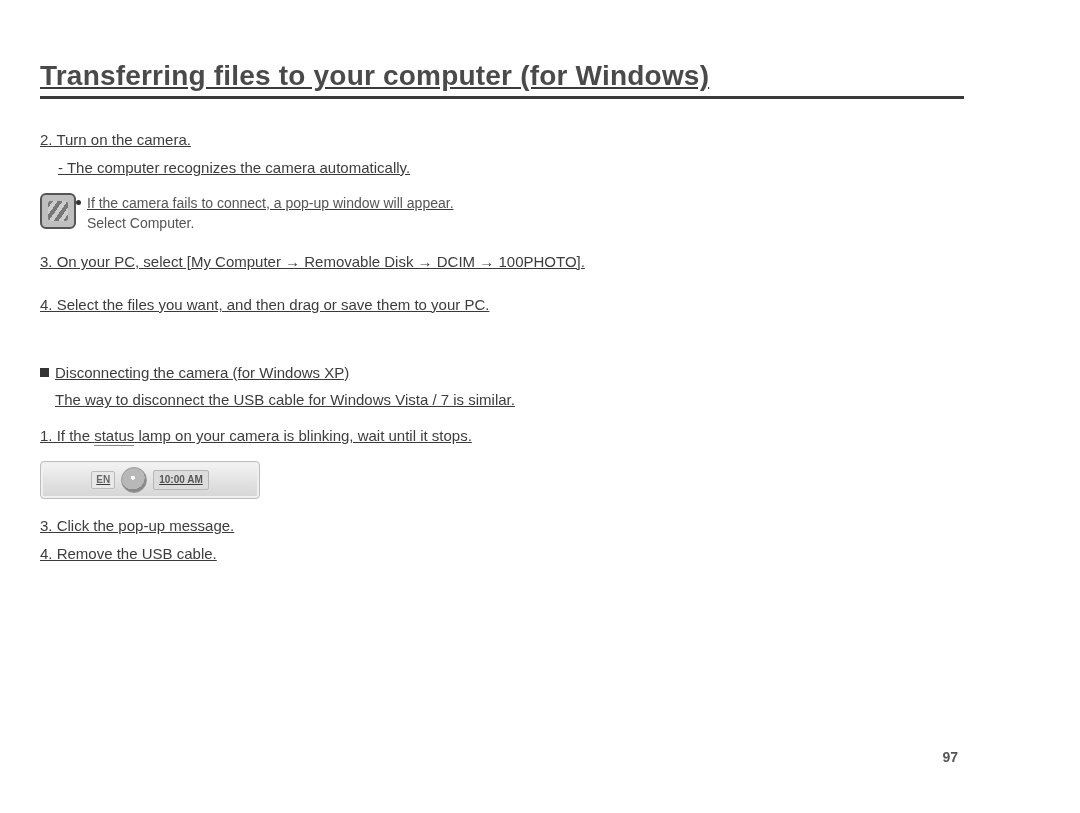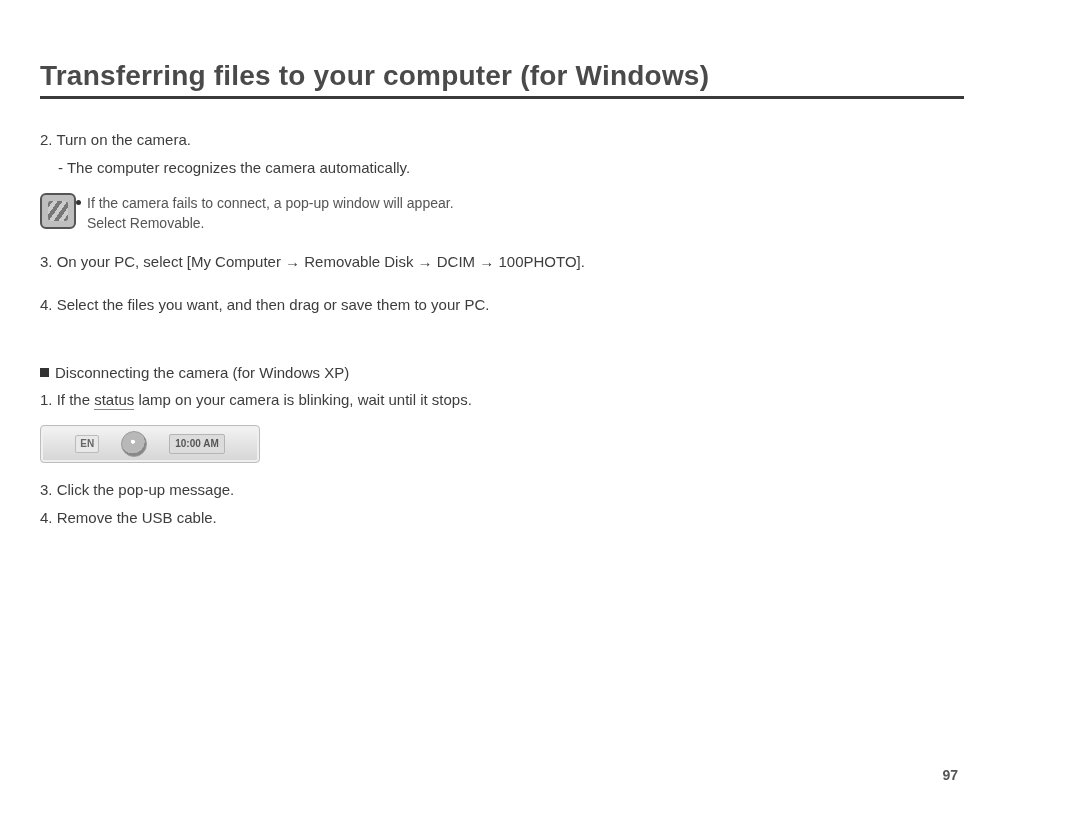--- a/index.html
+++ b/index.html
@@ -2,20 +2,21 @@
 <html><head>
 <meta charset="utf-8">
 <style>
   * { box-sizing: border-box; margin: 0; padding: 0; }
   html, body { width: 1080px; height: 813px; background: #ffffff; font-family: Arial, Helvetica, sans-serif; color: #3a3a3a; }
   .page {
     position: relative;
     width: 1004px;
     height: 813px;
     padding: 60px 40px 40px 40px;
+    text-decoration: underline;
   }
   .title {
     font-size: 28px;
     font-weight: bold;
     color: #4a4a4a;
     margin-bottom: 4px;
     letter-spacing: 0.2px;
   }
   .title-rule {
     border: none;
@@ -65,40 +66,40 @@
     background: radial-gradient(circle at 50% 50%, #bbb 0 40%, #eee 41% 100%);
     border:1px solid #aaa; border-radius:2px; margin:0 3px;
   }
   .systray {
     margin: 14px 0 16px 0;
     width: 220px; height: 38px;
     border:1px solid #bdbdbd;
     border-radius: 4px;
     background: linear-gradient(#f4f4f4,#e2e2e2 55%,#d5d5d5);
     display:flex; align-items:center; justify-content:center;
-    gap:22px;
+    gap:6px;
     box-shadow: inset 0 0 0 2px #f0f0f0;
   }
   .systray .lang {
     font-size:10px; font-weight:bold; color:#666;
     background:#e8e8e8; border:1px solid #bbb; padding:1px 4px; border-radius:2px;
   }
   .systray .eject {
     width:26px; height:26px; border-radius:50%;
     background: radial-gradient(circle at 45% 40%, #fff 0 10%, #b8b8b8 11% 60%, #888 61% 100%);
     border:1px solid #999;
   }
   .systray .clock {
     font-size:10px; font-weight:bold; color:#555;
     background:#dcdcdc; border:1px solid #b5b5b5; padding:2px 5px; border-radius:2px;
   }
   .page-num {
     position:absolute;
     right: 46px;
-    bottom: 30px;
+    bottom: 48px;
     font-size: 14px;
     font-weight: bold;
     color: #555;
   }
 </style>
 </head>
 <body>
 
 <div class="page">
 
@@ -108,32 +109,33 @@
   <div class="columns">
 
     <div class="col">
       <div class="step">2. Turn on the camera.</div>
       <div class="sub">- The computer recognizes the camera automatically.</div>
 
       <div class="note-row">
         <div class="note-icon"></div>
         <div class="note-text">
           <span class="bullet-dot"></span><span>If the camera fails to connect, a pop-up window will appear.</span><br>
-          <span style="margin-left:11px; display:inline-block;">Select Removable.</span>
+          <span style="margin-left:11px; display:inline-block;">Select Computer.</span>
         </div>
       </div>
 
       <div class="step" style="margin-bottom:21px;">3. On your PC, select [My Computer → Removable Disk → DCIM → 100PHOTO].</div>
       <div class="step">4. Select the files you want, and then drag or save them to your PC.</div>
     </div>
 
     <div class="col">
       <div class="step">
         <span class="sq-bullet"></span><span>Disconnecting the camera (for Windows XP)</span>
       </div>
+      <div class="step" style="margin-left:15px; margin-bottom:14px;">The way to disconnect the USB cable for Windows Vista / 7 is similar.</div>
 
       <div class="step" style="margin-bottom:8px;">
         <span>1. If the </span><span class="status-u">status</span><span> lamp on your camera is blinking, wait until it stops.</span>
       </div>
 
 
       <div class="systray">
         <span class="lang">EN</span>
         <span class="eject"></span>
         <span class="clock">10:00 AM</span>

